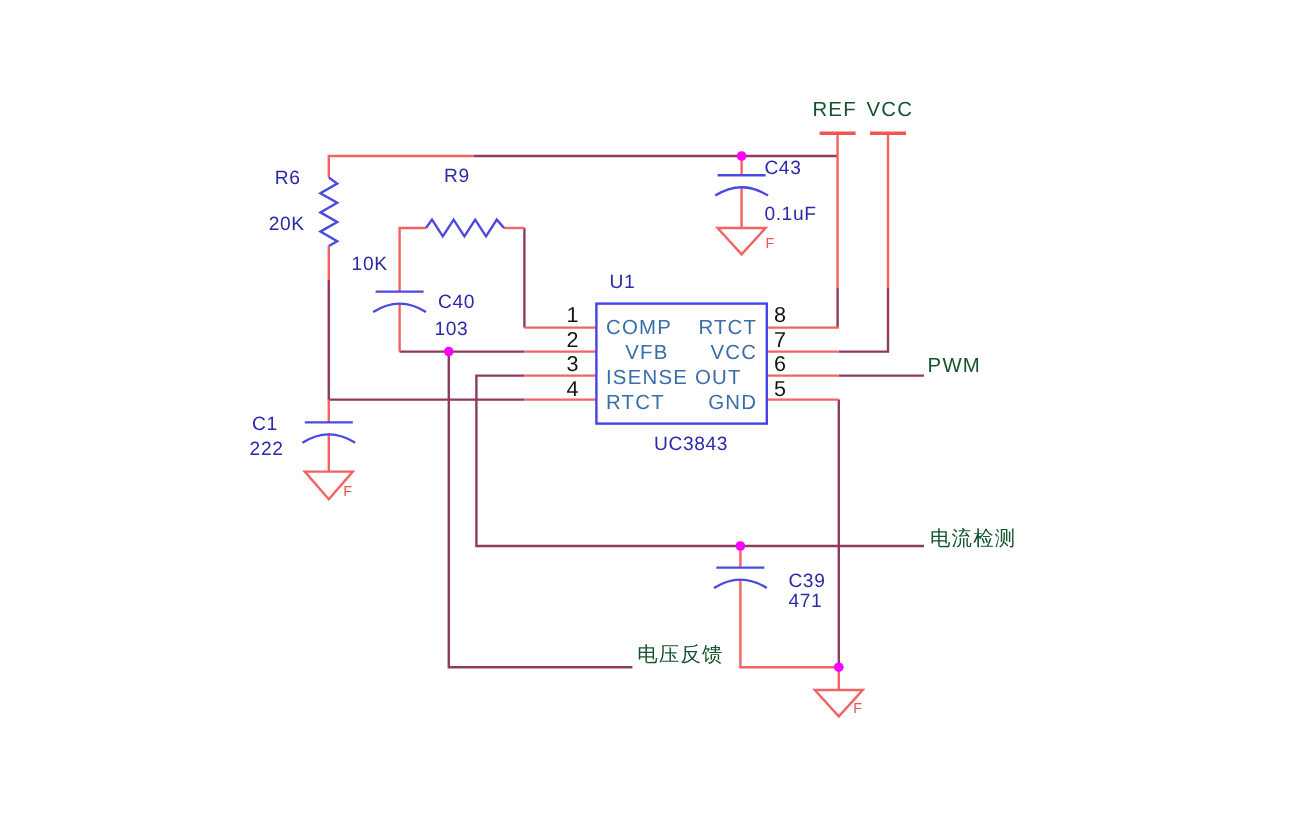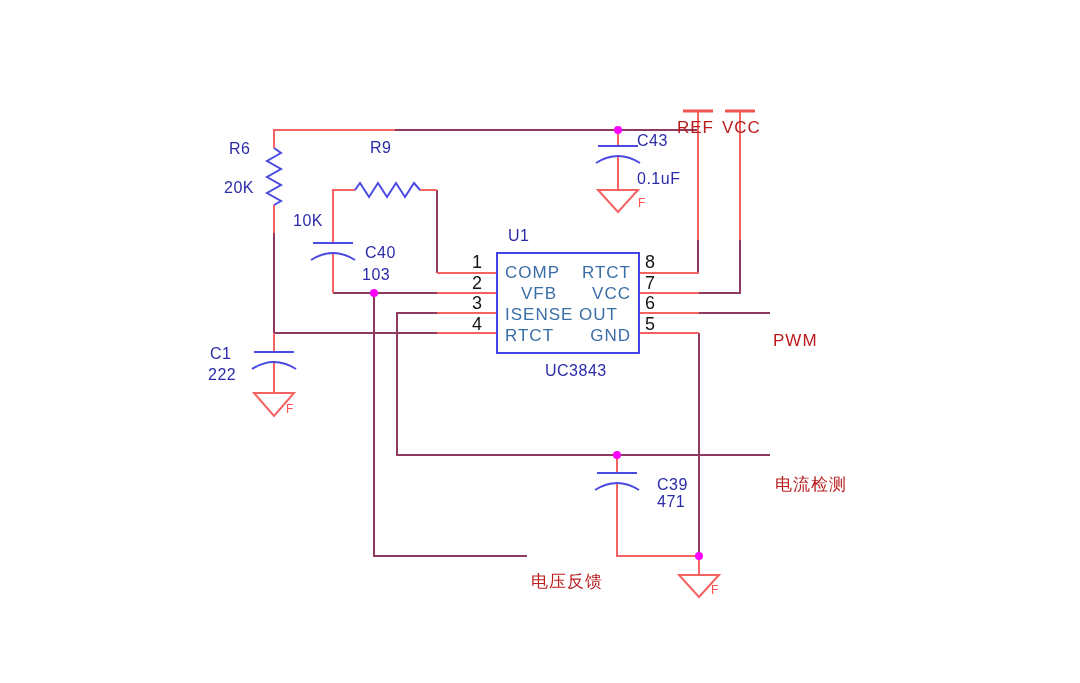--- a/index.html
+++ b/index.html
@@ -7,21 +7,21 @@
     position:relative;width:1080px;height:683px;background:#ffffff;overflow:hidden;
     font-family:"Liberation Sans","DejaVu Sans",sans-serif;
   }
   .canvas svg{position:absolute;left:0;top:0;}
   .txt{position:absolute;white-space:nowrap;line-height:1.0;}
   .des{color:#2B2BA8;font-size:16px;letter-spacing:0.5px;text-align:right;}
   .pin-name{color:#3A6EA8;font-size:17px;letter-spacing:1px;}
   .pin-name.right{width:86px;text-align:right;}
   .pin-num{color:#141414;font-size:18px;}
   .pin-num.left{width:30px;text-align:right;}
-  .net-label{color:#b91c1c;font-size:17px;letter-spacing:1px;margin-top:36px;}
+  .net-label{color:#14532d;font-size:17px;letter-spacing:1px;}
   .gnd-f{color:#FF5050;font-size:12px;}
 </style>
 </head>
 <body>
 
 <div class="canvas">
 
   <svg width="1080" height="683" viewBox="0 0 1080 683">
 
     <g stroke="#8F3A60" stroke-width="2" fill="none">

